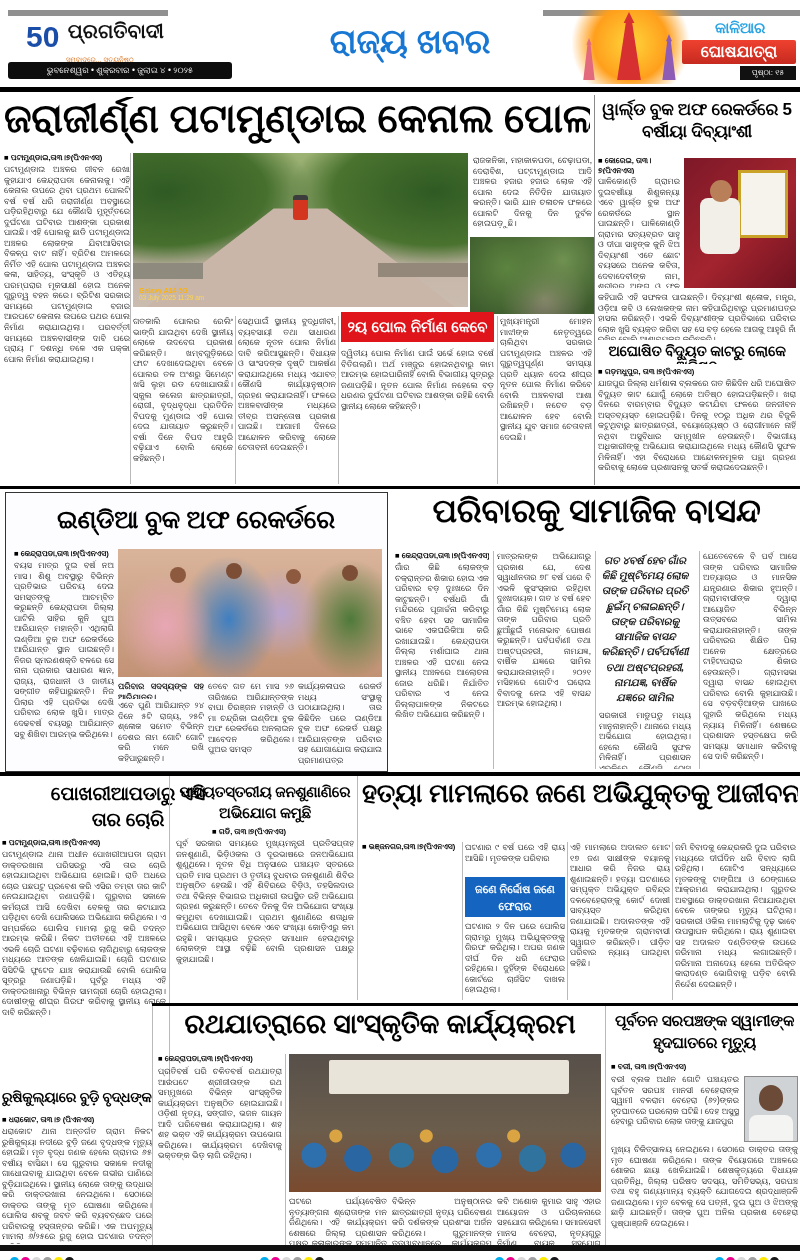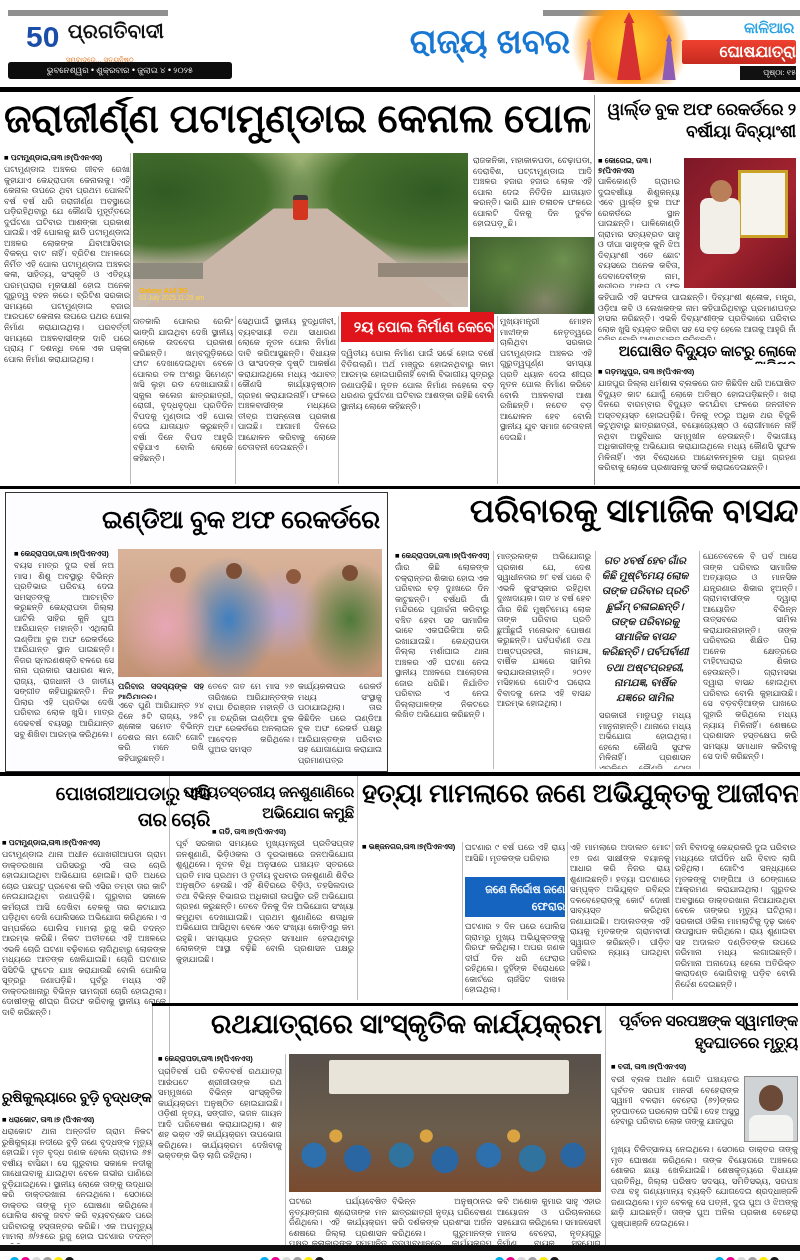--- a/index.html
+++ b/index.html
@@ -1,20 +1,20 @@
 <!DOCTYPE html>
 <html><head>
 <meta charset="utf-8">
 <style>
   html,body{margin:0;padding:0;background:#e8e8e8;}
   .page{position:relative;width:800px;height:1260px;background:#ffffff;overflow:hidden;
         font-family:"Liberation Sans","DejaVu Sans",sans-serif;color:#1a1a1a;}
   .abs{position:absolute;}
   .hl{font-weight:bold;color:#000;line-height:1.05;letter-spacing:-0.3px;overflow:hidden;}
-  .ctr{text-align:right;}
+  .ctr{text-align:center;}
   .nw{white-space:nowrap;}
   .bt{font-size:8.3px;line-height:1.27;text-align:justify;overflow:hidden;color:#191919;}
   .by{font-size:7.6px;font-weight:bold;color:#000;overflow:hidden;white-space:nowrap;}
   .vr{position:absolute;width:1px;background:#b9b9b9;}
   .hr{position:absolute;background:#000;}
   .photo{position:absolute;overflow:hidden;}
   .dot{width:9px;height:9px;border-radius:50%;display:inline-block;margin-right:2px;}
   .d1{background:#00aeef}.d2{background:#ec008c}.d3{background:#d9d9d9}
   .d4{background:#a0a0a0}.d5{background:#ffe800}.d6{background:#1a1a1a}
   .temple{position:absolute;clip-path:polygon(50% 0,60% 16%,56% 16%,72% 100%,28% 100%,44% 16%,40% 16%);}
@@ -86,21 +86,21 @@
   <div class="abs bt" style="left:238px;top:316px;width:98px;height:168px;">ସେଥିପାଇଁ ସ୍ଥାନୀୟ ବୁଦ୍ଧିଜୀବୀ, ବ୍ୟବସାୟୀ ତଥା ସାଧାରଣ ଲୋକେ ନୂତନ ପୋଲ ନିର୍ମାଣ ଦାବି କରିଆସୁଛନ୍ତି। ବିଧାୟକ ଓ ସାଂସଦଙ୍କ ଦୃଷ୍ଟି ଆକର୍ଷଣ କରାଯାଇଥିଲେ ମଧ୍ୟ ଏଯାବତ୍ କୌଣସି କାର୍ଯ୍ୟାନୁଷ୍ଠାନ ଗ୍ରହଣ କରାଯାଇନାହିଁ। ଫଳରେ ଅଞ୍ଚଳବାସୀଙ୍କ ମଧ୍ୟରେ ତୀବ୍ର ଅସନ୍ତୋଷ ପ୍ରକାଶ ପାଇଛି। ଆଗାମୀ ଦିନରେ ଆନ୍ଦୋଳନ କରିବାକୁ ଲୋକେ ଚେତାବନୀ ଦେଇଛନ୍ତି।</div>
   <div class="abs bt" style="left:341px;top:348px;width:153px;height:136px;">ଦ୍ୱିତୀୟ ପୋଲ ନିର୍ମାଣ ପାଇଁ ସର୍ଭେ ହୋଇ ବର୍ଷେ ବିତିଗଲାଣି। ଅର୍ଥ ମଞ୍ଜୁର ହୋଇନଥିବାରୁ କାମ ଆରମ୍ଭ ହୋଇପାରିନାହିଁ ବୋଲି ବିଭାଗୀୟ ସୂତ୍ରରୁ ଜଣାପଡ଼ିଛି। ନୂତନ ପୋଲ ନିର୍ମାଣ ନହେଲେ ବଡ଼ ଧରଣର ଦୁର୍ଘଟଣା ଘଟିବାର ଆଶଙ୍କା ରହିଛି ବୋଲି ସ୍ଥାନୀୟ ଲୋକେ କହିଛନ୍ତି।</div>
   <div class="abs bt" style="left:500px;top:316px;width:92px;height:168px;">ମୁଖ୍ୟମନ୍ତ୍ରୀ ମୋହନ ମାଝୀଙ୍କ ନେତୃତ୍ୱରେ ଚାଲିଥିବା ସରକାର ପଟାମୁଣ୍ଡାଇ ଅଞ୍ଚଳର ଏହି ଗୁରୁତ୍ୱପୂର୍ଣ୍ଣ ସମସ୍ୟା ପ୍ରତି ଧ୍ୟାନ ଦେଇ ଶୀଘ୍ର ନୂତନ ପୋଲ ନିର୍ମାଣ କରିବେ ବୋଲି ଅଞ୍ଚଳବାସୀ ଆଶା ରଖିଛନ୍ତି। ନଚେତ ବଡ଼ ଆନ୍ଦୋଳନ ହେବ ବୋଲି ସ୍ଥାନୀୟ ଯୁବ ସମାଜ ଚେତାବନୀ ଦେଇଛି।</div>
 
   <div class="vr" style="left:130px;top:153px;height:331px;"></div>
   <div class="vr" style="left:235px;top:316px;height:168px;"></div>
   <div class="vr" style="left:338px;top:316px;height:168px;"></div>
   <div class="vr" style="left:497px;top:316px;height:168px;"></div>
   <div class="vr" style="left:594px;top:95px;height:390px;background:#8a8a8a;"></div>
 
-  <div class="abs hl ctr" style="left:598px;top:99px;width:198px;height:52px;font-size:17px;line-height:1.3;">ୱାର୍ଲ୍ଡ ବୁକ ଅଫ ରେକର୍ଡରେ ୨ ବର୍ଷୀୟା ଦିବ୍ୟାଂଶୀ</div>
+  <div class="abs hl ctr" style="left:598px;top:99px;width:198px;height:52px;font-size:17px;line-height:1.3;">ୱାର୍ଲ୍ଡ ବୁକ ଅଫ ରେକର୍ଡରେ 5 ବର୍ଷୀୟା ଦିବ୍ୟାଂଶୀ</div>
   <div class="abs by" style="left:598px;top:156px;width:86px;white-space:normal;height:18px;">■ କୋରେଇ, ତା୩।୭(ପିଏନଏସ)</div>
   <div class="abs bt" style="left:598px;top:176px;width:82px;height:112px;">ପାଳିକୋଣ୍ଡି ଗ୍ରାମର ଦୁଇବର୍ଷୀୟା ଶିଶୁକନ୍ୟା ଏବେ ୱାର୍ଲ୍ଡ ବୁକ ଅଫ ରେକର୍ଡରେ ସ୍ଥାନ ପାଇଛନ୍ତି। ପାଳିକୋଣ୍ଡି ଗ୍ରାମର ସତ୍ୟବ୍ରତ ସାହୁ ଓ ଦୀପା ସାହୁଙ୍କ କୁନି ଝିଅ ଦିବ୍ୟାଂଶୀ ଏତେ ଛୋଟ ବୟସରେ ଅନେକ କବିତା, ଦେବାଦେବୀଙ୍କ ନାମ, ଶରୀରର ଅଙ୍ଗ ଓ ଫଳ ଫୁଲର ନାମ</div>
 
   <div class="photo" style="left:684px;top:158px;width:112px;height:130px;background:linear-gradient(135deg,#7d1828 0%,#a3242e 55%,#6e1220 100%);">
     <div class="abs" style="right:8px;top:12px;width:44px;height:62px;background:#f5f3ec;border:3px solid #c9a227;"></div>
     <div class="abs" style="left:16px;top:40px;width:40px;height:56px;background:#f2efe9;border-radius:8px;"></div>
     <div class="abs" style="left:26px;top:22px;width:22px;height:22px;background:#b97f58;border-radius:50%;"></div>
   </div>
 
   <div class="abs bt" style="left:598px;top:292px;width:198px;height:48px;">କହିପାରି ଏହି ସଫଳତା ପାଇଛନ୍ତି। ଦିବ୍ୟାଂଶୀ ଶ୍ଳୋକ, ମନ୍ତ୍ର, ଓଡ଼ିଆ କବି ଓ ଲେଖକଙ୍କ ନାମ କହିପାରିଥିବାରୁ ପ୍ରମାଣପତ୍ର ହାସଲ କରିଛନ୍ତି। ଏଭଳି ଦିବ୍ୟାଂଶୀଙ୍କ ପ୍ରତିଭାରେ ପରିବାର ଲୋକ ଖୁସି ବ୍ୟକ୍ତ କରିବା ସହ ସେ ବଡ଼ ହେଲେ ଆଗକୁ ଆହୁରି ନାଁ ରଖିବ ବୋଲି ଆଶାବ୍ୟକ୍ତ କରିଛନ୍ତି।</div>

